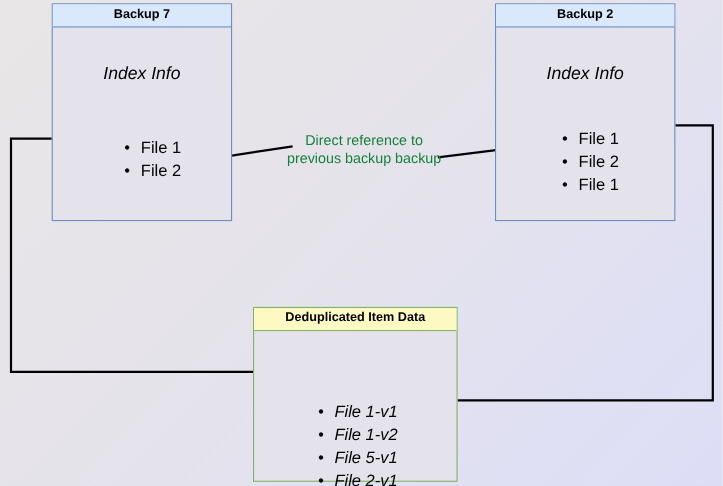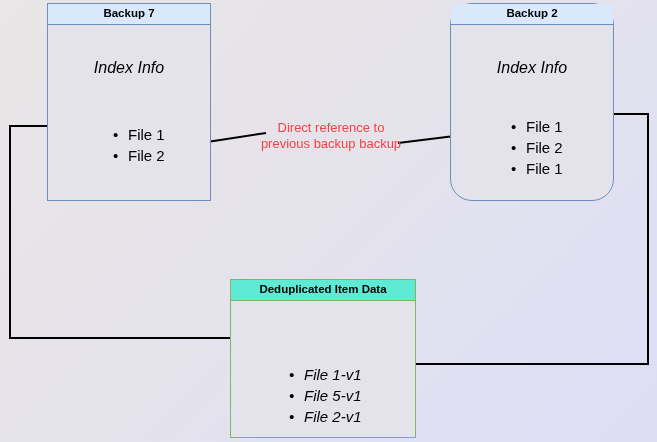--- a/index.html
+++ b/index.html
@@ -40,21 +40,21 @@
     height: 21px;
     line-height: 19px;
     text-align: center;
     font-size: 11.5px;
     font-weight: bold;
     color: #000000;
     background: #dae8fc;
     border-bottom: 1px solid #6c8ebf;
   }
   .node.green > .node-header {
-    background: #5eead4;
+    background: #fef9c3;
     border-bottom-color: #82b366;
   }
   .node-body {
     position: relative;
     height: calc(100% - 21px);
   }
   .body-title {
     position: absolute;
     left: 0;
     right: 0;
@@ -82,33 +82,33 @@
     content: "\2022";
     position: absolute;
     left: 0;
     top: 0;
     font-size: 15px;
     line-height: 21px;
     color: #000000;
   }
   #node-backup1 { left: 47px; top: 3px; width: 164px; height: 198px; }
   #node-backup1 ul.file-list { left: 49px; top: 83px; }
-  #node-backup2 { left: 450px; top: 3px; width: 164px; height: 198px; border-radius: 22px; }
+  #node-backup2 { left: 450px; top: 3px; width: 164px; height: 198px; }
   #node-backup2 ul.file-list { left: 44px; top: 75px; }
   #node-dedup  { left: 230px; top: 279px; width: 186px; height: 159px; }
   #node-dedup ul.file-list { left: 42px; top: 47px; font-style: italic; }
   .edge-label {
     position: absolute;
     left: 246px;
     top: 120px;
     width: 170px;
     text-align: center;
     font-size: 13px;
     line-height: 16px;
-    color: #ef4444;
+    color: #15803d;
   }
 </style>
 </head>
 <body>
 
 <div id="canvas">
 
   <svg class="edges" viewBox="0 0 657 442">
     <defs>
       <marker id="arrowhead" markerWidth="10" markerHeight="8" refX="9" refY="4" orient="auto" markerUnits="userSpaceOnUse">
@@ -145,20 +145,21 @@
         <li>File 1</li>
       </ul>
     </div>
   </div>
 
   <div class="node green" id="node-dedup">
     <div class="node-header">Deduplicated Item Data</div>
     <div class="node-body">
       <ul class="file-list">
         <li>File 1-v1</li>
+        <li>File 1-v2</li>
         <li>File 5-v1</li>
         <li>File 2-v1</li>
       </ul>
     </div>
   </div>
 
   <div class="edge-label">
     <div>Direct reference to</div>
     <div>previous backup backup</div>
   </div>

